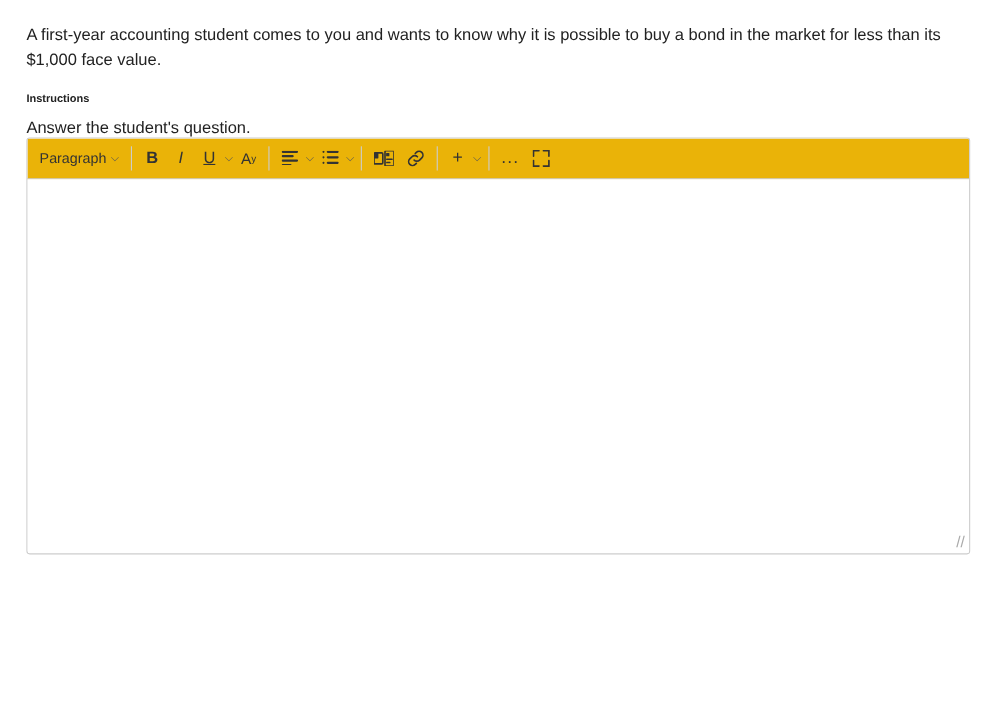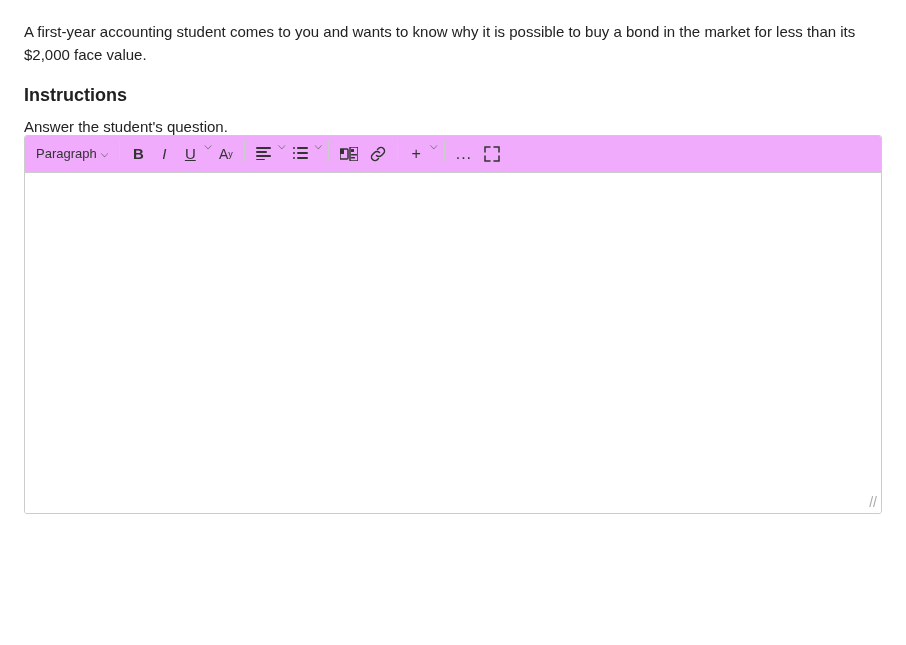--- a/index.html
+++ b/index.html
@@ -19,40 +19,41 @@
     }
 
     .question-text {
       line-height: 1.55;
       margin-bottom: 18px;
       font-size: 15px;
     }
 
     .instructions-label {
       font-weight: 700;
-      font-size: 18px;
+      font-size: 10px;
       margin-bottom: 12px;
     }
 
     .answer-label {
       font-size: 15px;
     }
 
     .editor-wrapper {
       border: 1px solid #ccc;
       border-radius: 3px;
       overflow: hidden;
     }
 
     .toolbar {
       display: flex;
+      align-items: center;
       border-bottom: 1px solid #ccc;
       padding: 4px 6px;
       gap: 2px;
-      background: #f0abfc;
+      background: #eab308;
       flex-wrap: nowrap;
     }
 
     .toolbar-separator {
       width: 1px;
       height: 22px;
       background: #ccc;
       margin: 0 4px;
       flex-shrink: 0;
     }
@@ -120,21 +121,21 @@
       right: 4px;
       color: #aaa;
       font-size: 14px;
       line-height: 1;
       cursor: se-resize;
     }
   </style>
 </head>
 <body>
 
-<p class="question-text">A first-year accounting student comes to you and wants to know why it is possible to buy a bond in the market for less than its $2,000 face value.</p>
+<p class="question-text">A first-year accounting student comes to you and wants to know why it is possible to buy a bond in the market for less than its $1,000 face value.</p>
 
 <p class="instructions-label">Instructions</p>
 
 <p class="answer-label">Answer the student's question.</p>
 
 <div class="editor-wrapper">
   <div class="toolbar">
 
     <button class="paragraph-select">
       <span>Paragraph</span>

